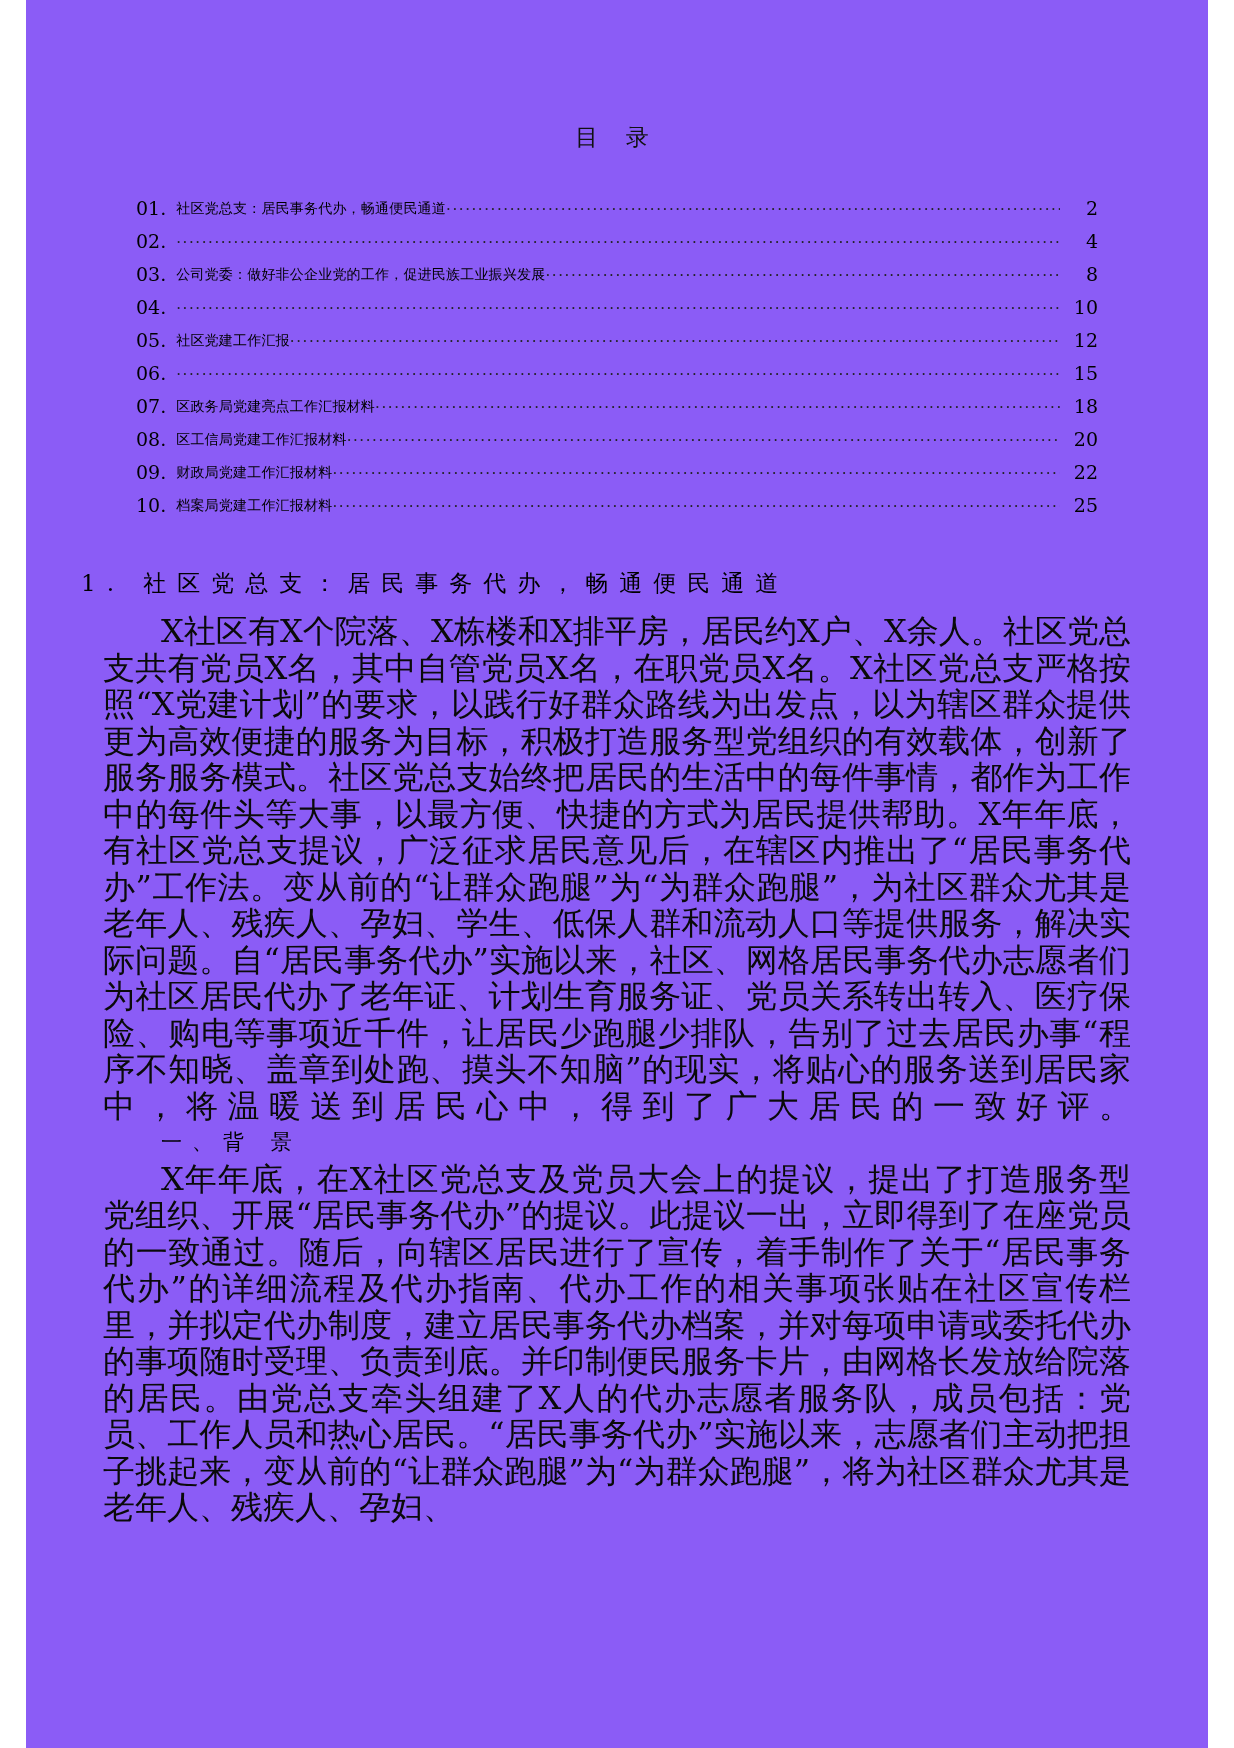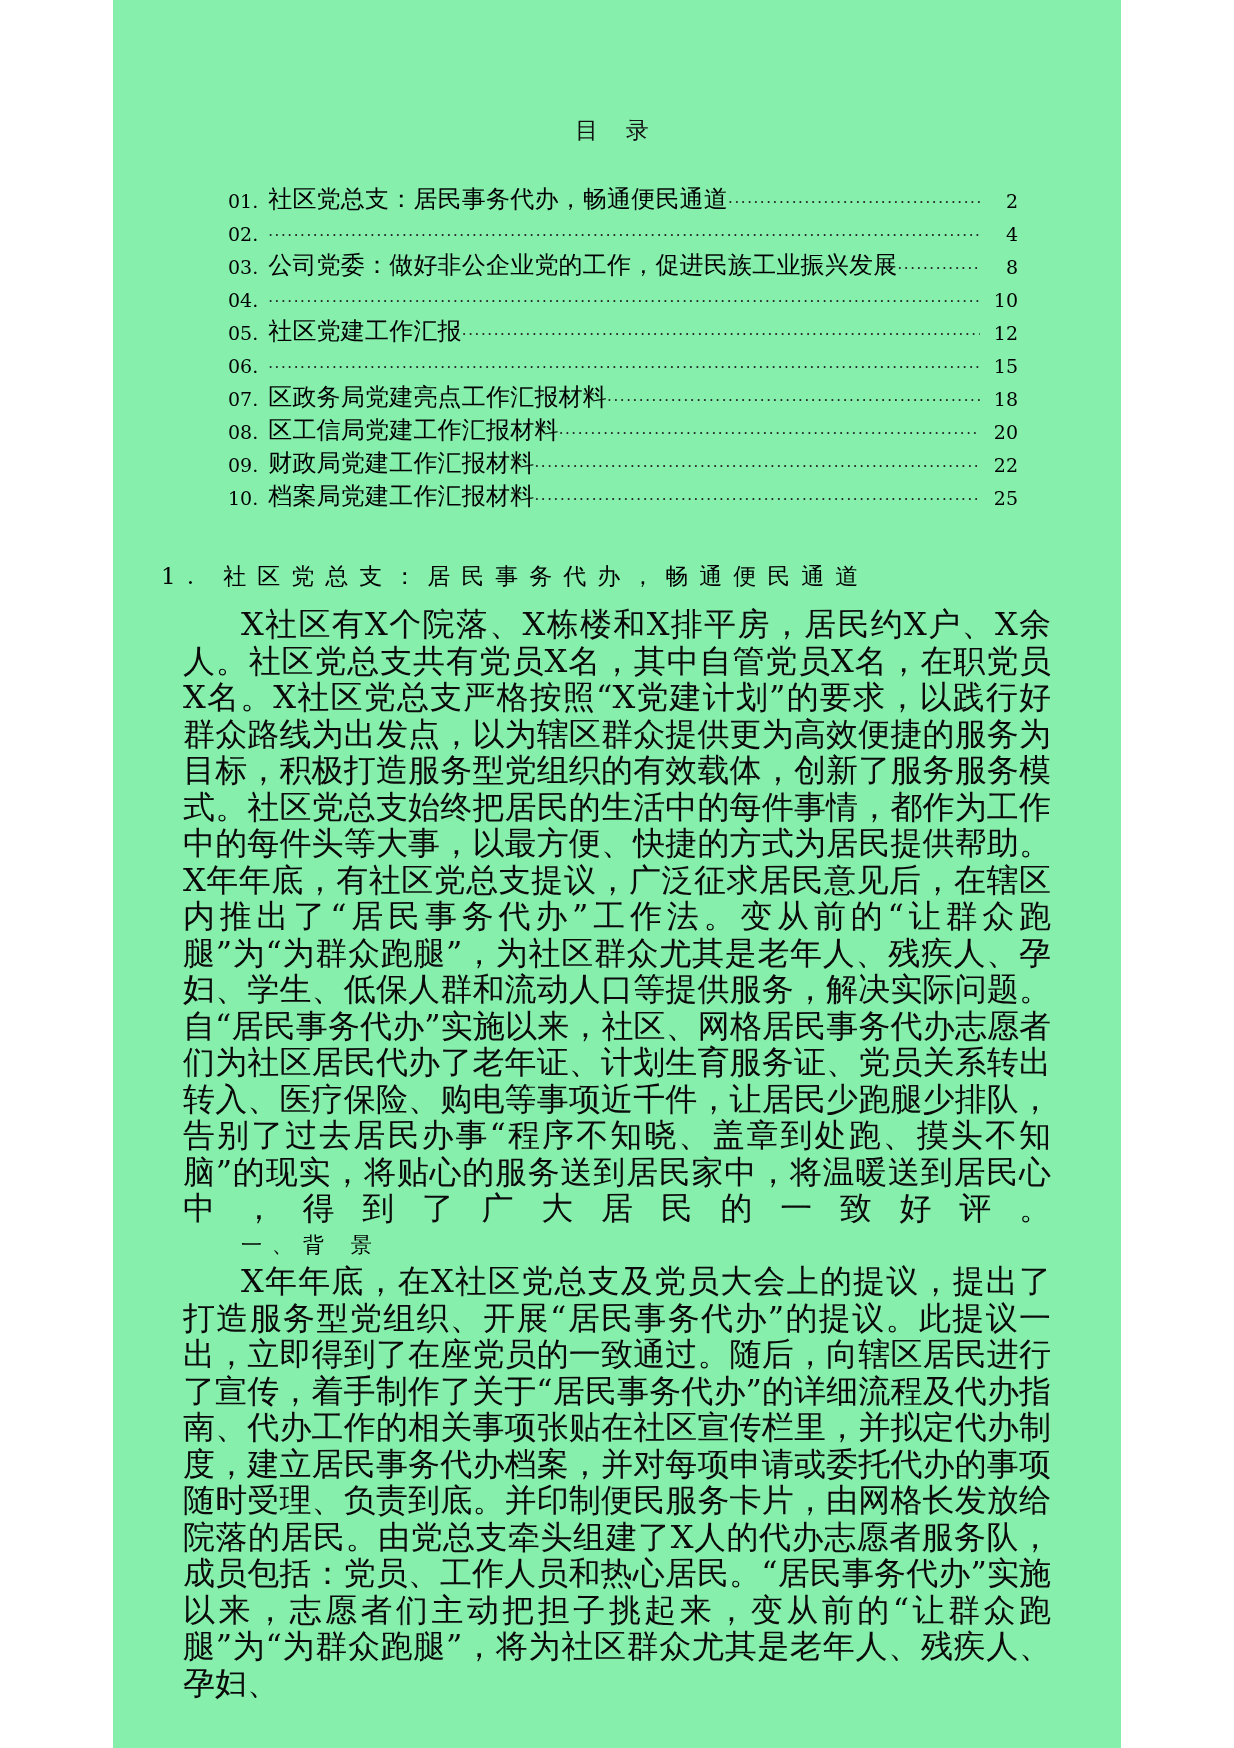--- a/index.html
+++ b/index.html
@@ -6,26 +6,26 @@
     margin: 0;
     padding: 0;
     background: #ffffff;
   }
   body {
     font-family: "DejaVu Serif", "Liberation Serif", serif;
     color: #000000;
   }
   .page {
     position: relative;
-    width: 1008px;
+    width: 1182px;
     height: 1748px;
     margin: 0 auto;
-    background: #86efac;
+    background: #8b5cf6;
     box-sizing: border-box;
-    padding: 8px;
+    padding: 15px;
     overflow: hidden;
   }
 
   
   .toc-title {
     text-align: center;
     font-family: "DejaVu Serif", "Liberation Serif", serif;
     font-size: 23px;
     letter-spacing: 10px;
     padding-top: 107px;
@@ -37,32 +37,31 @@
   .toc {
     margin: 40px 95px 0 95px;
   }
   .toc-row {
     display: flex;
     align-items: flex-start;
     font-size: 19.5px;
     line-height: 30px;
     margin-bottom: 3px;
     white-space: nowrap;
-    margin-left: 12px;
   }
   .toc-num {
     font-family: "DejaVu Serif", "Liberation Serif", serif;
     font-size: 19px;
     flex: 0 0 auto;
     margin-right: 10px;
   }
   .toc-label {
     flex: 0 0 auto;
-    font-family: Liberation Mono, monospace;
-    font-size: 24px;
+    font-family: Liberation Sans, sans-serif;
+    font-size: 14px;
     letter-spacing: 0.2px;
   }
   .toc-dots {
     flex: 1 1 auto;
     overflow: hidden;
     margin: 0 4px 0 0;
     position: relative;
     top: -3px;
     font-size: 15px;
     letter-spacing: 1.6px;

